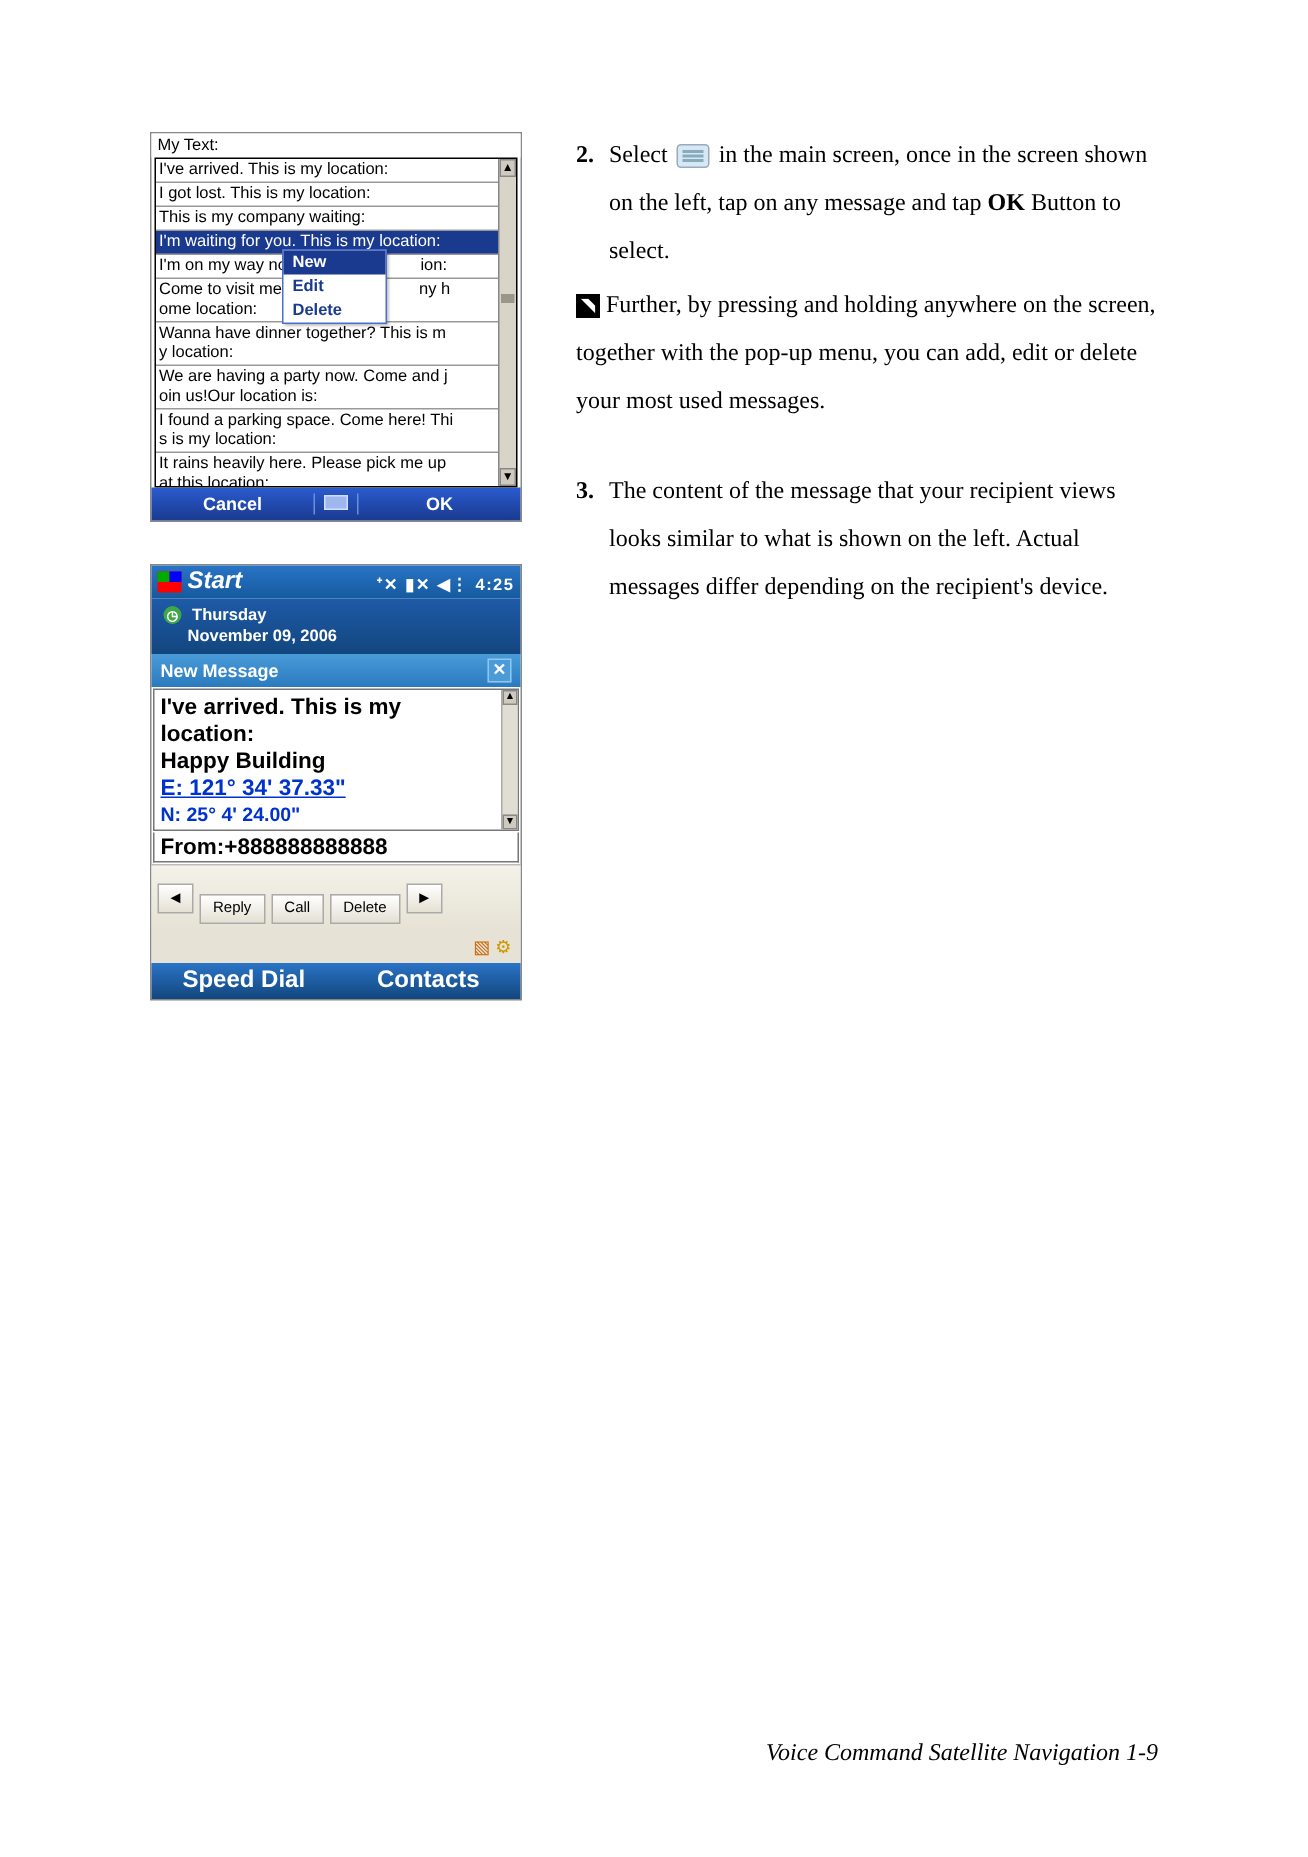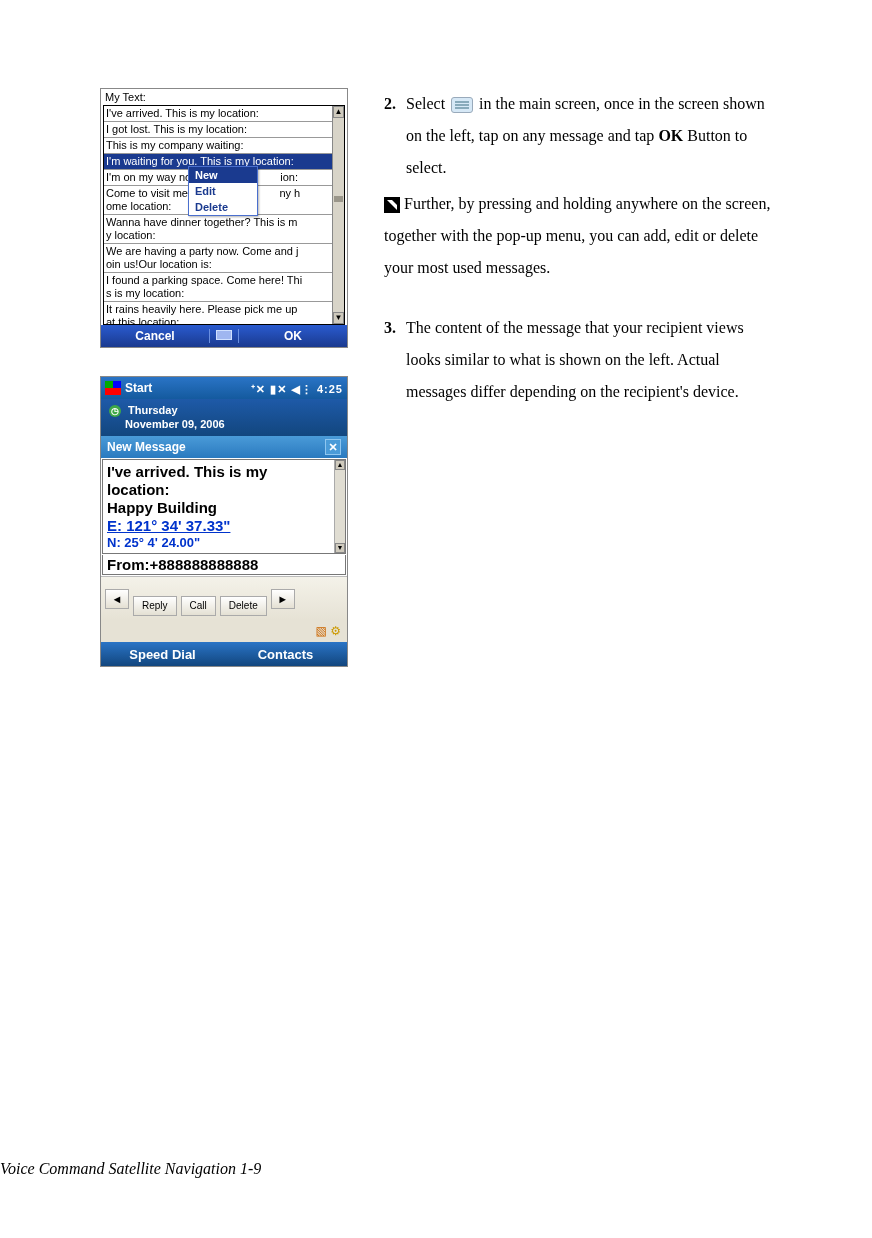--- a/index.html
+++ b/index.html
@@ -152,21 +152,21 @@
     font-size:12px;
     filter: blur(.3px);
   }
   .pda2 .titlebar2 {
     background: linear-gradient(#2a74c6, #145a9e);
     color:#fff;
     display:flex; align-items:center;
     height:22px; padding:0 4px;
     font-weight:bold;
   }
-  .pda2 .titlebar2 .title{ flex:1; font-size:12px;}
+  .pda2 .titlebar2 .title{ flex:1; font-size:16px;font-style:italic;}
   .pda2 .titlebar2 .ticons { font-size:11px; letter-spacing:1px;}
   .pda2 .dateline {
     background: linear-gradient(#1e5aa8, #12467e);
     color:#fff;
     padding:4px 8px;
     font-size:11px;
     font-weight:bold;
     line-height:1.3;
   }
   .pda2 .dateline .circ{
@@ -259,21 +259,21 @@
     padding:4px 6px;
     font-size:12px;
     color:#cc7700;
   }
   .pda2 .softbar2{
     background:linear-gradient(#2a74c6,#12467e);
     color:#fff;
     display:flex;
     height:24px;
     align-items:center;
-    font-size:13px;
+    font-size:16px;
     font-weight:bold;
   }
   .pda2 .softbar2 .sb{flex:1;text-align:center;}
   
   .step { display:flex; }
   .step .num { font-weight:bold; width:22px;}
   .step .txt { flex:1;}
   .chat-icon{
     display:inline-block;
     width:22px;height:16px;
@@ -305,21 +305,21 @@
     left:3px;top:3px;
     width:10px;height:10px;
     background:#fff;
     clip-path: polygon(100% 0, 0 100%, 0 50%, 50% 0);
     transform: rotate(90deg);
   }
   .footer{
     position:absolute;
     bottom:60px;
     left:0; right:100px;
-    text-align:left;
+    text-align:right;
     font-style:italic;
     font-size:16px;
   }
 </style>
 </head>
 <body>
 
 <div class="page">
 
   <div class="left-col">

